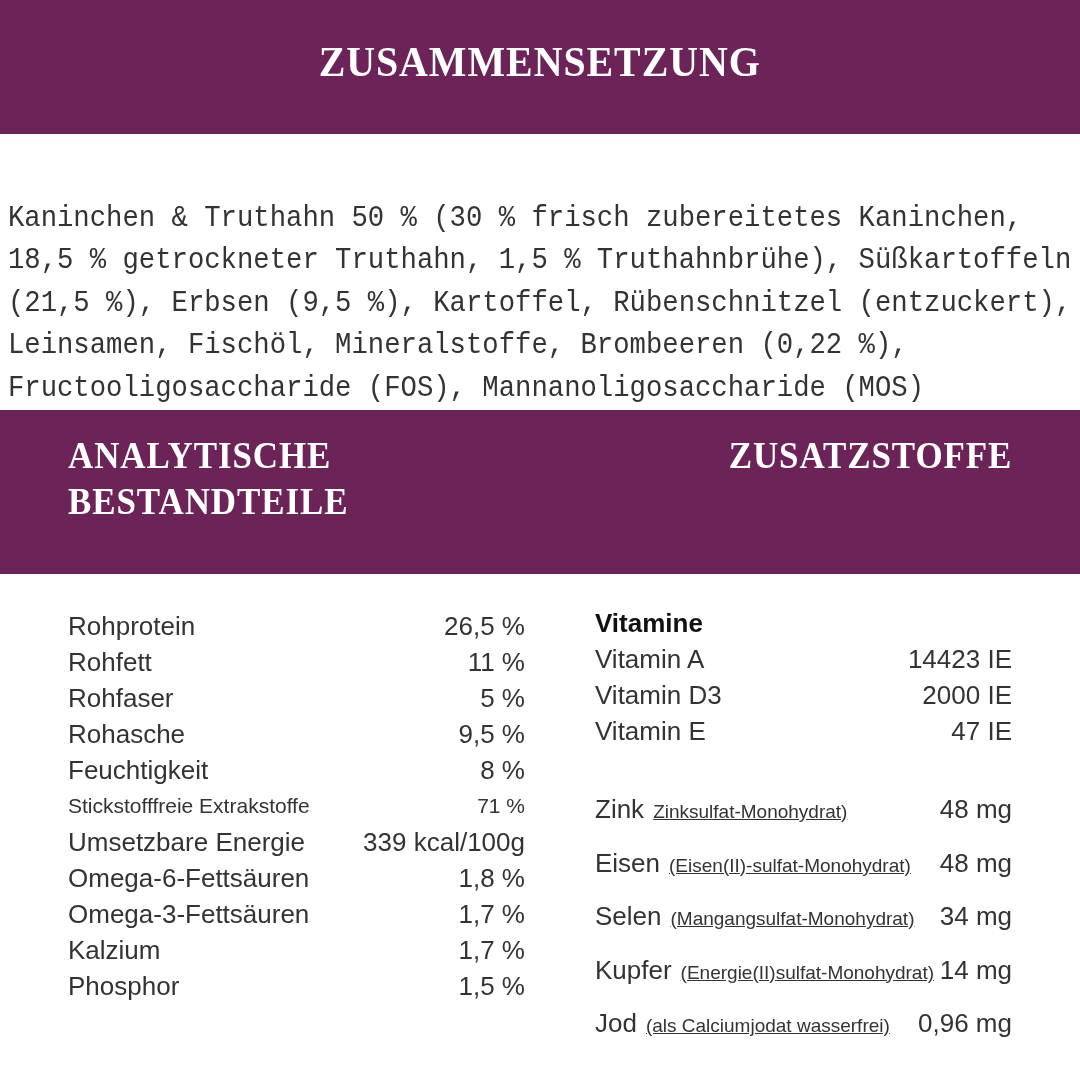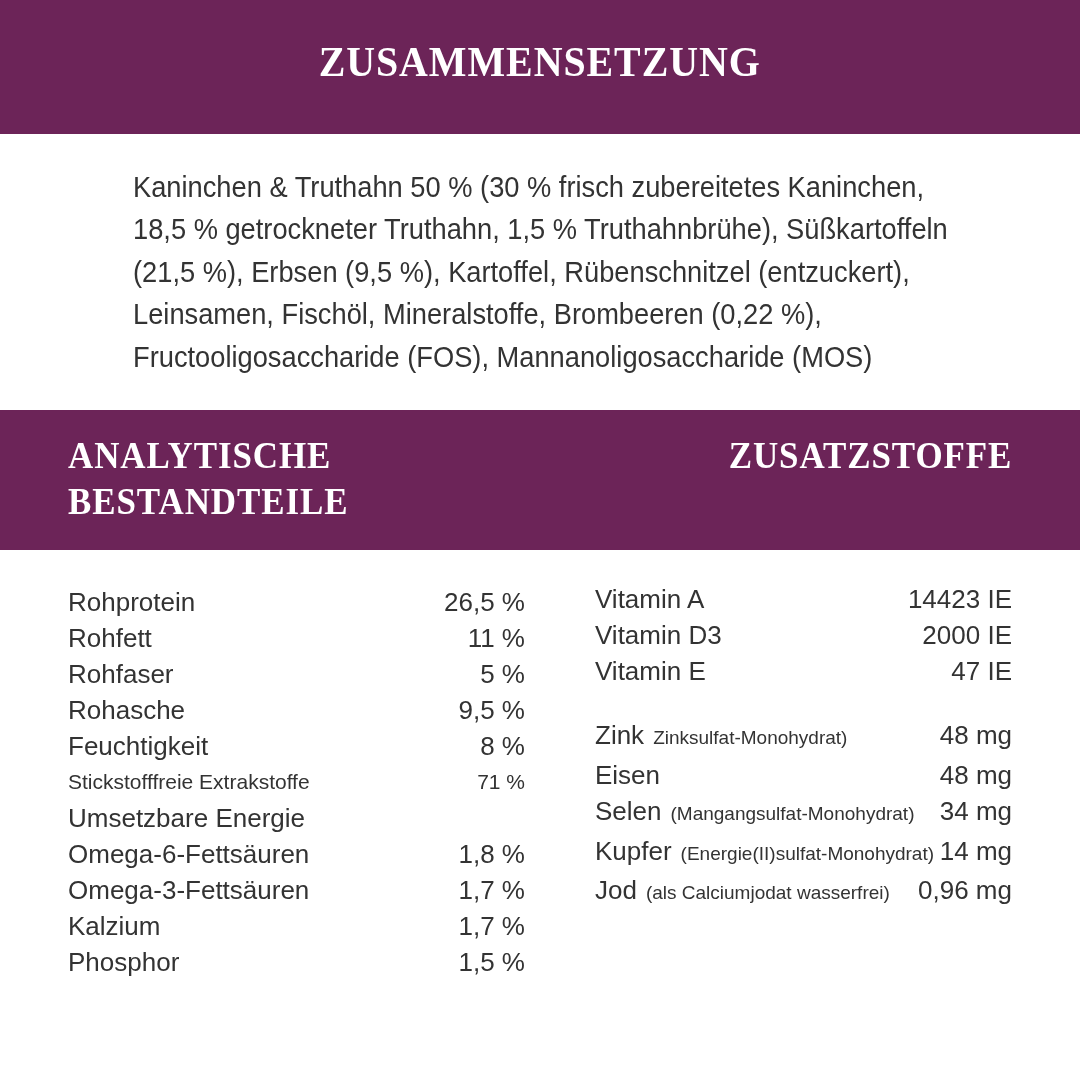--- a/index.html
+++ b/index.html
@@ -13,29 +13,29 @@
   .banner-top{
     height:134px;display:flex;align-items:center;justify-content:center;
   }
   .banner-top .banner-title{
     font-size:42px;font-weight:bold;color:var(--heading,#ffffff);
     letter-spacing:1px;white-space:nowrap;
     transform:scaleX(0.95) translateY(-5px);transform-origin:center;
   }
   .section-composition{
     height:276px;display:flex;flex-direction:column;
-    justify-content:center;align-items:center;
+    justify-content:flex-end;align-items:center;font-family:Liberation Mono, monospace;
   }
   .comp-line{
     font-size:29px;line-height:42.5px;white-space:nowrap;
     transform:scaleX(0.94);transform-origin:center;
     color:var(--text,#333333);
   }
   .banner-mid{
-    height:140px;display:flex;justify-content:space-between;
+    height:164px;display:flex;justify-content:space-between;
     padding:22px 68px 0 68px;
   }
   .hdr-line{
     font-size:38px;font-weight:bold;color:var(--heading,#ffffff);
     line-height:46px;letter-spacing:1px;white-space:nowrap;display:block;
   }
   .banner-left .hdr-line{transform:scaleX(0.92);transform-origin:left center;}
   .banner-right .hdr-line{transform:scaleX(0.92);transform-origin:right center;}
   .content{position:relative;height:482px;padding-left:9px;}
   .analytical-col{position:absolute;left:68px;top:34px;width:457px;}
@@ -45,22 +45,22 @@
     height:36px;font-size:26px;
   }
   .a-row.small{font-size:21px;}
   .a-row .row-val{text-align:right;white-space:nowrap;}
   .vit-header{
     height:36px;display:flex;align-items:center;
     font-size:26px;font-weight:bold;color:var(--boldtext,#111111);
   }
   .minerals{margin-top:28px;}
   .m-row{display:flex;align-items:baseline;line-height:36.5px;font-size:26px;}
-  .m-row .m-note{font-size:19px;margin-left:9px;white-space:nowrap;}
-  .m-row .row-val{margin-left:auto;white-space:nowrap;}
+  .m-row .m-note{font-size:19px;margin-left:9px;white-space:nowrap;text-decoration:underline;}
+  .m-row .row-val{margin-left:auto;white-space:nowrap;margin-top:14px;}
 </style>
 </head>
 <body style="--accent: #6c2458; --bg: #ffffff; --text: #333333; --heading: #ffffff; --boldtext: #111111;">
 
 <div>
 
   <header class="banner banner-top">
     <h1 class="banner-title">ZUSAMMENSETZUNG</h1>
   </header>
 
@@ -105,40 +105,42 @@
         <div class="a-row">
           <span class="row-label">Feuchtigkeit</span>
           <span class="row-val">8 %</span>
         </div>
         <div class="a-row small">
           <span class="row-label">Stickstofffreie Extrakstoffe</span>
           <span class="row-val">71 %</span>
         </div>
         <div class="a-row">
           <span class="row-label">Umsetzbare Energie</span>
+          <span class="row-val">339 kcal/100g</span>
         </div>
         <div class="a-row">
           <span class="row-label">Omega-6-Fettsäuren</span>
           <span class="row-val">1,8 %</span>
         </div>
         <div class="a-row">
           <span class="row-label">Omega-3-Fettsäuren</span>
           <span class="row-val">1,7 %</span>
         </div>
         <div class="a-row">
           <span class="row-label">Kalzium</span>
           <span class="row-val">1,7 %</span>
         </div>
         <div class="a-row">
           <span class="row-label">Phosphor</span>
           <span class="row-val">1,5 %</span>
         </div>
       </div>
 
     <div class="additives-col">
+      <div class="vit-header">Vitamine</div>
       <div>
           <div class="a-row">
             <span class="row-label">Vitamin A</span>
             <span class="row-val">14423 IE</span>
           </div>
           <div class="a-row">
             <span class="row-label">Vitamin D3</span>
             <span class="row-val">2000 IE</span>
           </div>
           <div class="a-row">
@@ -147,20 +149,21 @@
           </div>
         </div>
       <div class="minerals">
           <div class="m-row">
             <span class="row-label">Zink</span>
             <span class="m-note">Zinksulfat-Monohydrat)</span>
             <span class="row-val">48 mg</span>
           </div>
           <div class="m-row">
             <span class="row-label">Eisen</span>
+            <span class="m-note">(Eisen(II)-sulfat-Monohydrat)</span>
             <span class="row-val">48 mg</span>
           </div>
           <div class="m-row">
             <span class="row-label">Selen</span>
             <span class="m-note">(Mangangsulfat-Monohydrat)</span>
             <span class="row-val">34 mg</span>
           </div>
           <div class="m-row">
             <span class="row-label">Kupfer</span>
             <span class="m-note">(Energie(II)sulfat-Monohydrat)</span>

